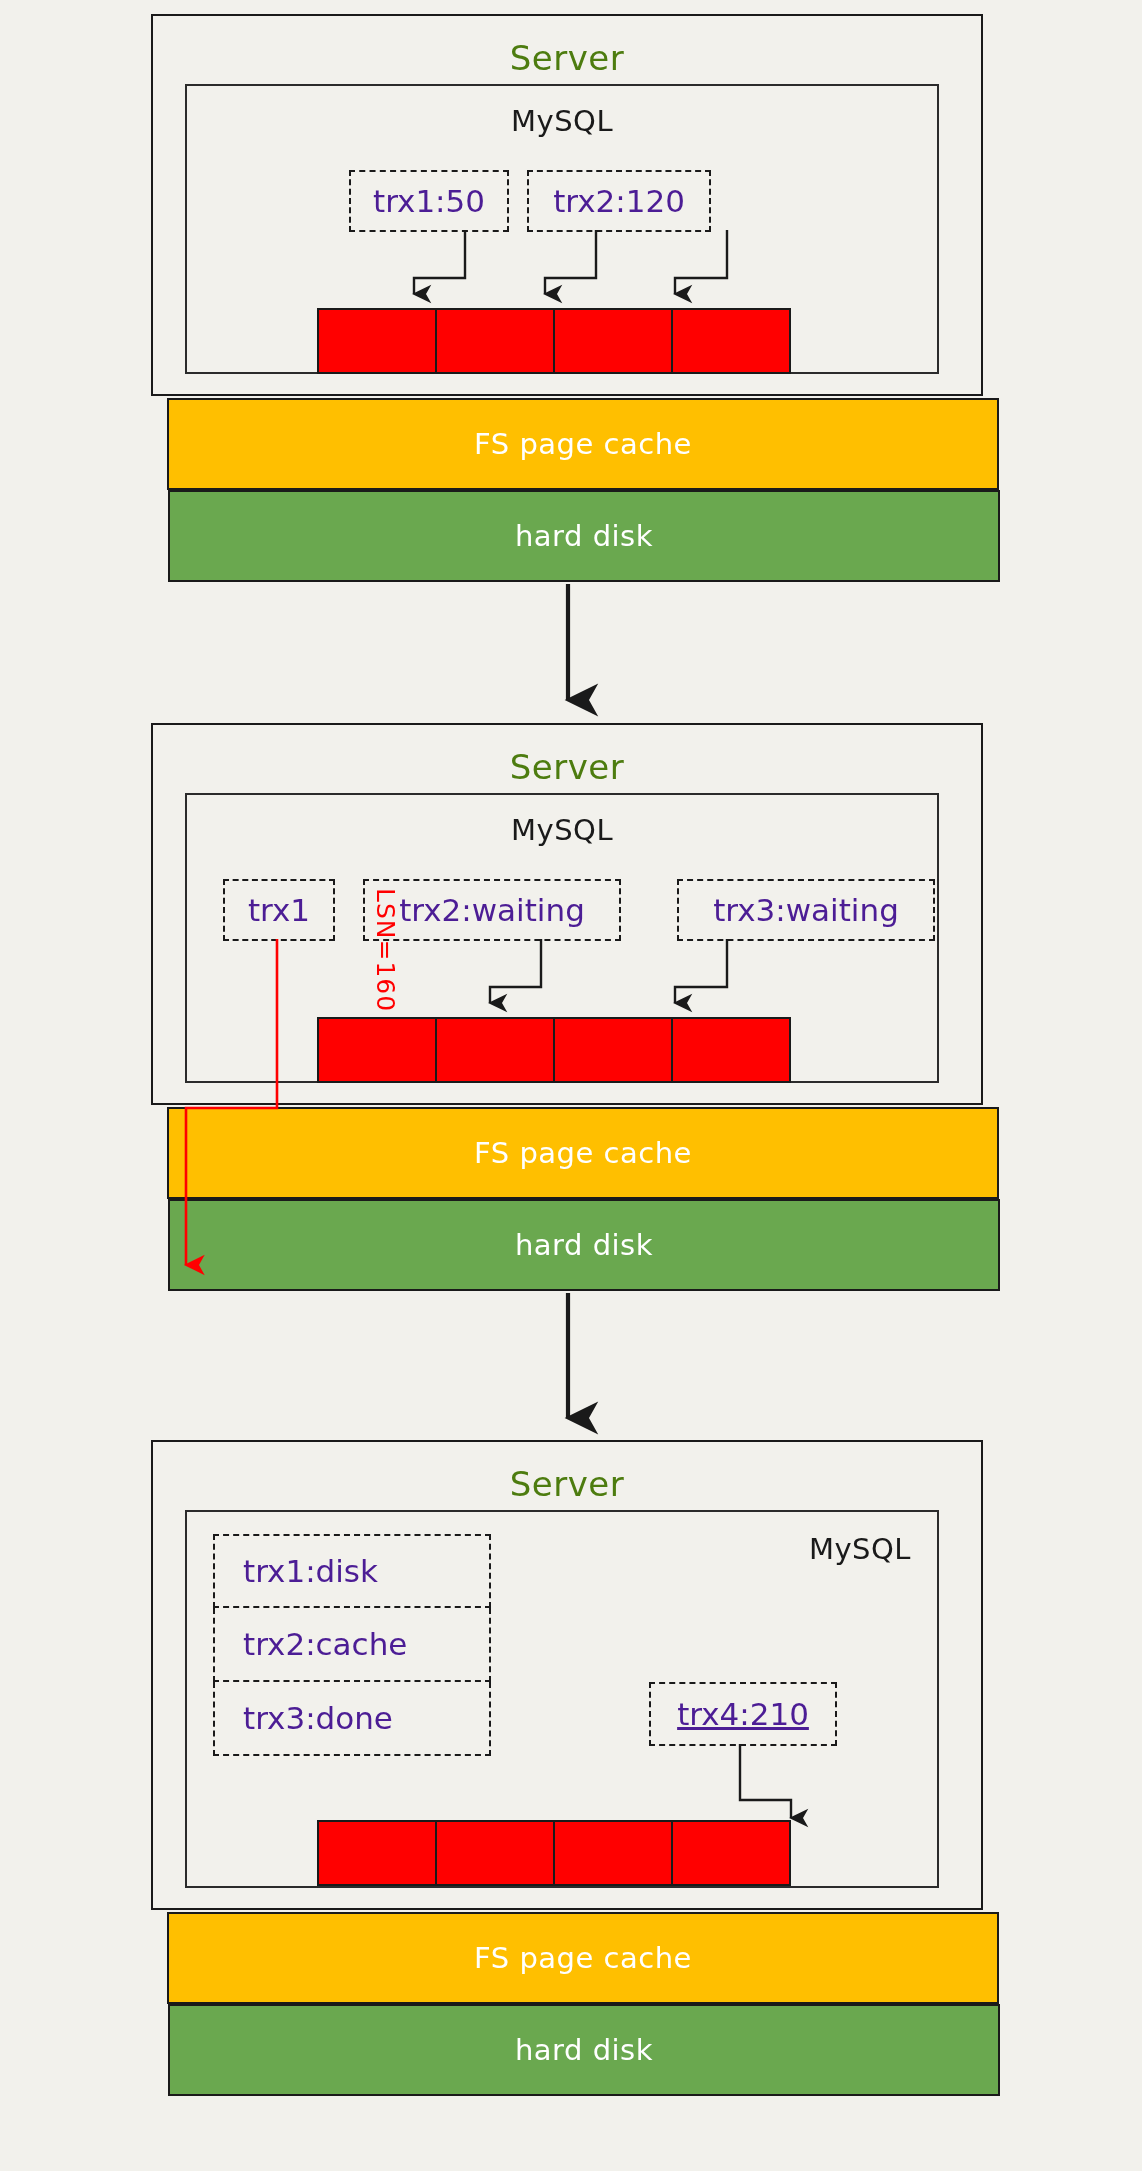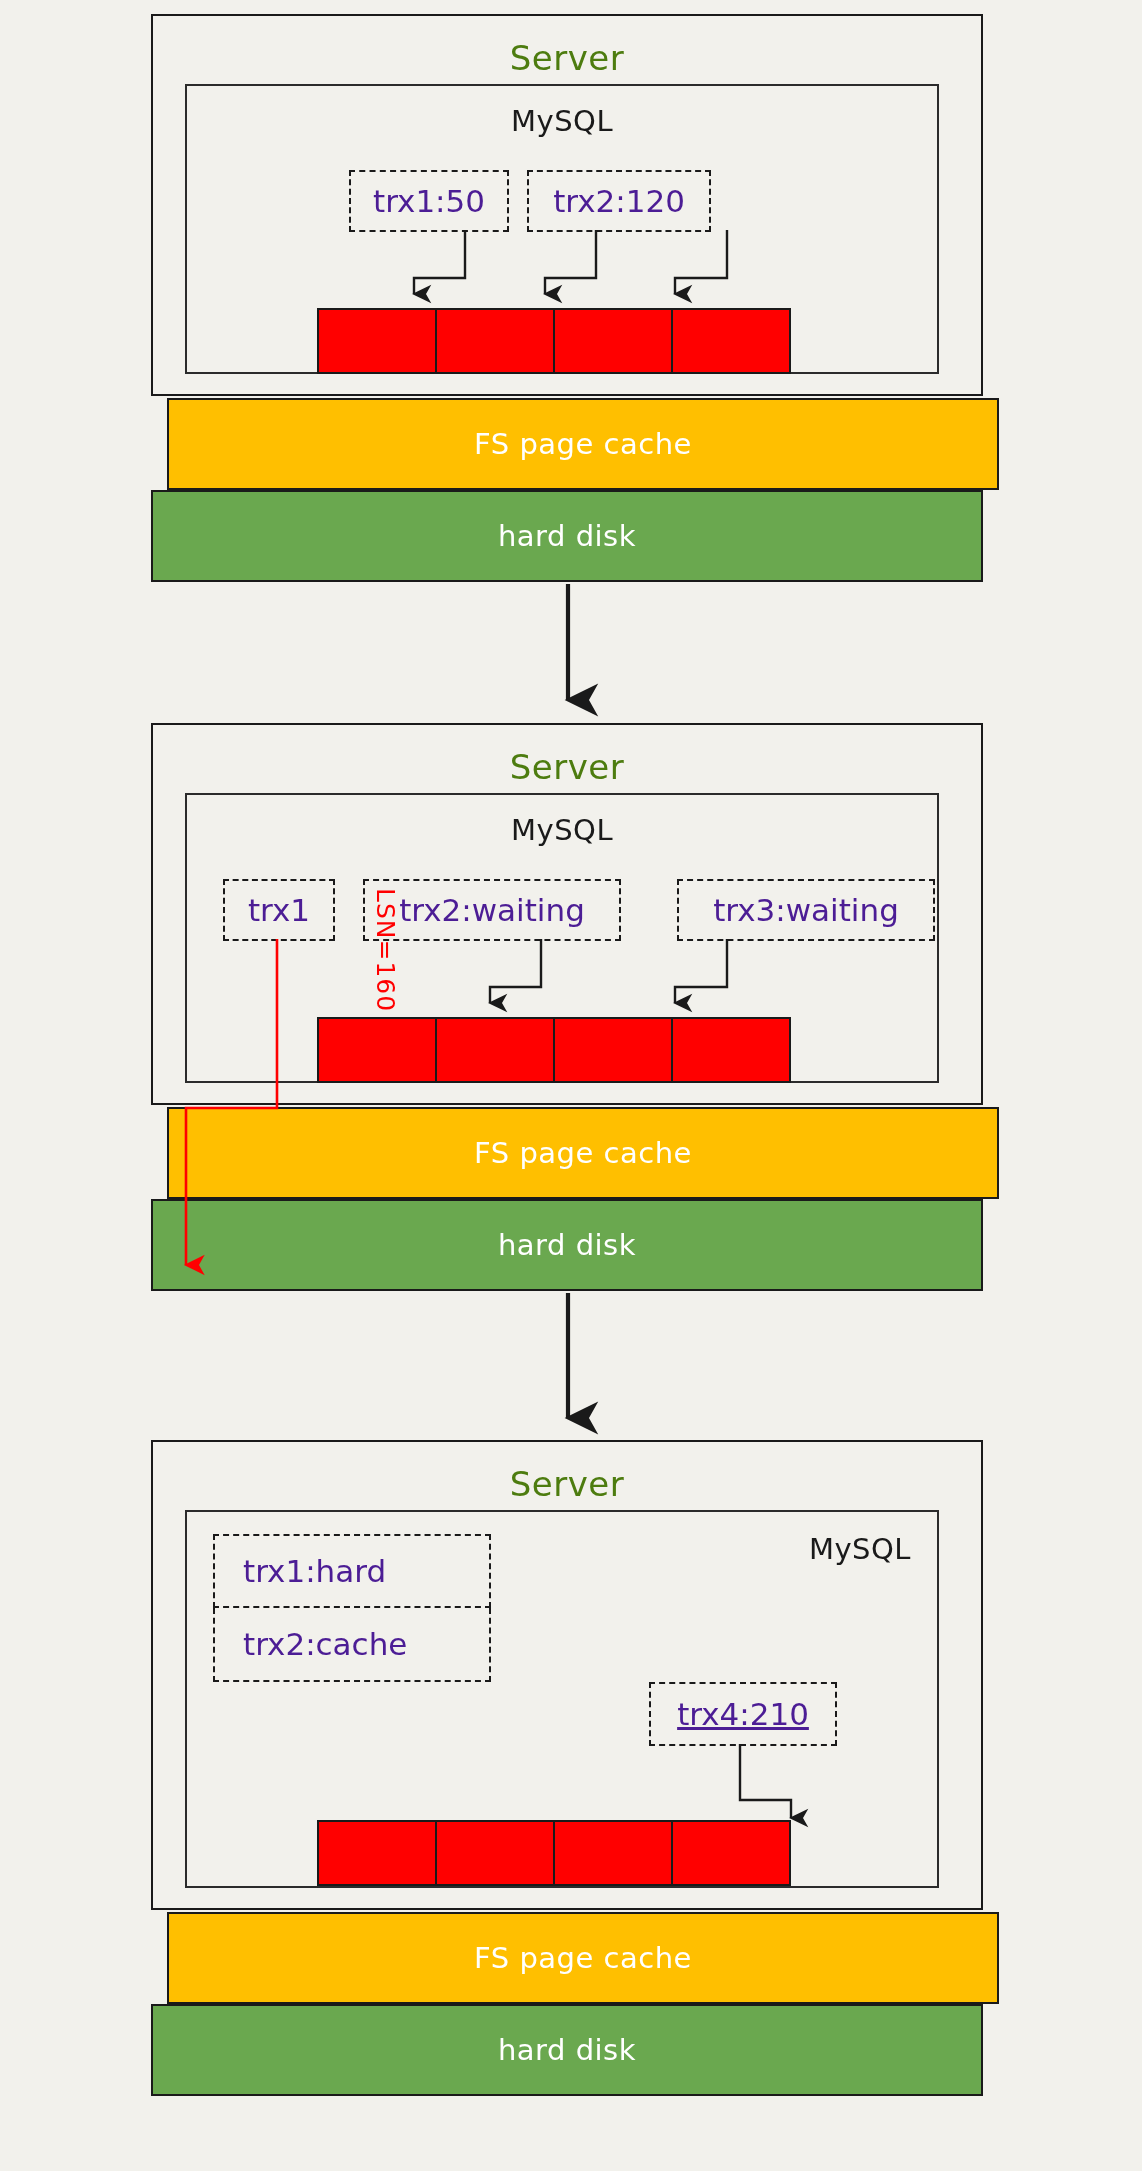--- a/index.html
+++ b/index.html
@@ -98,21 +98,21 @@
     box-sizing: border-box;
     border: 2.2px solid #1a1a1a;
     display: flex;
     align-items: center;
     justify-content: center;
     font-size: 29px;
     color: #ffffff;
     letter-spacing: 0.5px;
   }
   .band.cache { background: #ffbf00; margin-left: 16px; }
-  .band.disk  { background: #6aa84f; }
+  .band.disk  { background: #6aa84f; margin-left: 17px; }
 
   
   .overlay {
     position: absolute;
     left: 0; top: 0;
     width: 1142px;
     height: 2171px;
     pointer-events: none;
   }
 
@@ -180,22 +180,23 @@
     <div class="lsn-label" style="left:249px; top:165px;">LSN=160</div>
   </div>
 
   <div class="panel" style="top:1440px;">
     <div class="server-box" style="height:470px;">
       <div class="server-label" style="top:22px;">Server</div>
 
       <div class="mysql-box" style="left:32px; top:68px; right:42px; height:378px;">
         <div class="mysql-label" style="right:26px; top:20px;">MySQL</div>
 
-        <div class="trx" style="left:26px; top:22px; width:278px; height:74px; justify-content:flex-start; padding-left:28px;">trx1:hard</div>
+        <div class="trx" style="left:26px; top:22px; width:278px; height:74px; justify-content:flex-start; padding-left:28px;">trx1:disk</div>
         <div class="trx stack-mid" style="left:26px; top:96px; width:278px; height:74px; justify-content:flex-start; padding-left:28px;">trx2:cache</div>
+        <div class="trx stack-bot" style="left:26px; top:170px; width:278px; height:74px; justify-content:flex-start; padding-left:28px;">trx3:done</div>
 
         <div class="trx" style="left:462px; top:170px; width:188px; height:64px;text-decoration:underline;">trx4:210</div>
 
         <div class="logbar" style="left:130px; top:308px; width:474px; height:66px;">
           <div class="logcell"></div>
           <div class="logcell"></div>
           <div class="logcell"></div>
           <div class="logcell"></div>
         </div>
       </div>

